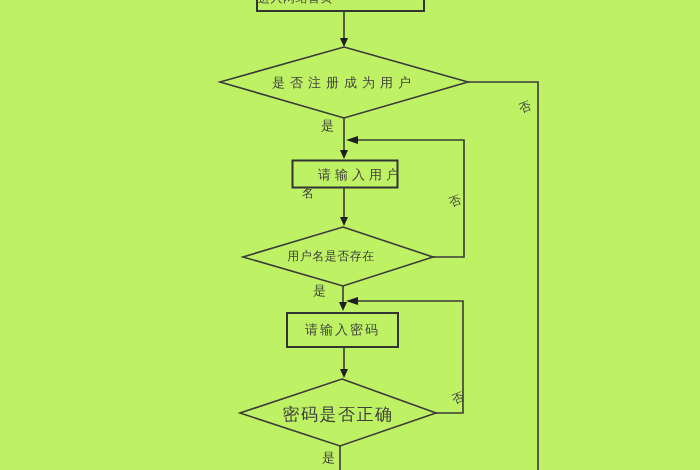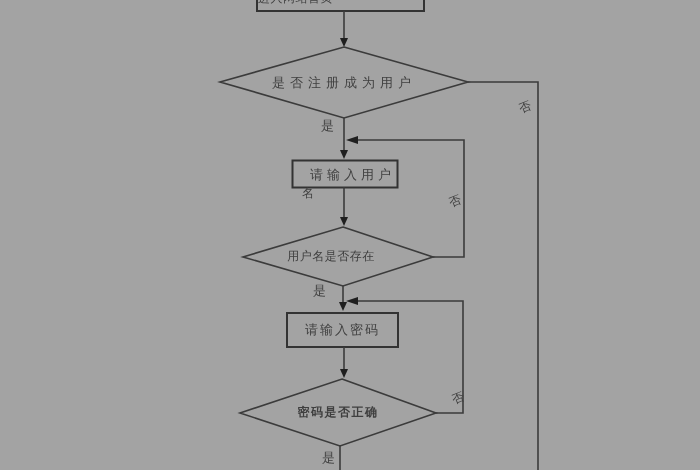--- a/index.html
+++ b/index.html
@@ -1,21 +1,21 @@
 <!DOCTYPE html>
 <html><head>
 <meta charset="utf-8">
 <style>
   html, body { margin: 0; padding: 0; background: #ffffff; }
   .stage {
     position: relative;
     width: 700px;
     height: 470px;
     overflow: hidden;
-    background: #a3a3a3;
+    background: #bef264;
     font-family: "Liberation Serif", "DejaVu Serif", serif;
   }
   .stage svg { position: absolute; left: 0; top: 0; }
   .shape { fill: none; stroke: #3b3b3b; stroke-width: 1.6; }
   .box   { fill: none; stroke: #333333; stroke-width: 2; }
   .ah    { fill: #1f1f1f; stroke: none; }
   .lbl {
     position: absolute;
     color: #3f3f3f;
     line-height: 1;
@@ -70,31 +70,31 @@
   </svg>
 
   <div class="lbl" style="left:258px; top:-8px; font-size:12px; letter-spacing:0.5px;">进入网站首页</div>
 
   <div class="lbl ctr" style="left:220px; top:76px; width:248px; font-size:13px; letter-spacing:5px;">是否注册成为用户</div>
 
   <div class="lbl" style="left:321px; top:119px; font-size:13px;">是</div>
 
   <div class="lbl tilt" style="left:519px; top:101px; font-size:12px;">否</div>
 
-  <div class="lbl ctr" style="left:300px; top:168px; width:105px; font-size:13px; letter-spacing:4px;">请输入用户</div>
+  <div class="lbl ctr" style="left:308px; top:168px; width:105px; font-size:13px; letter-spacing:4px;">请输入用户</div>
 
   <div class="lbl" style="left:302px; top:187px; font-size:12px;">名</div>
 
   <div class="lbl tilt" style="left:449px; top:195px; font-size:12px;">否</div>
 
   <div class="lbl ctr" style="left:236px; top:250px; width:190px; font-size:12px; letter-spacing:0.5px;">用户名是否存在</div>
 
   <div class="lbl" style="left:313px; top:284px; font-size:13px;">是</div>
 
   <div class="lbl ctr" style="left:287px; top:323px; width:111px; font-size:13px; letter-spacing:2px;">请输入密码</div>
 
   <div class="lbl tilt" style="left:452px; top:392px; font-size:12px;">否</div>
 
-  <div class="lbl ctr" style="left:240px; top:406px; width:196px; font-size:12px; letter-spacing:1.5px;font-weight:bold;">密码是否正确</div>
+  <div class="lbl ctr" style="left:240px; top:406px; width:196px; font-size:17px; letter-spacing:1.5px;">密码是否正确</div>
 
   <div class="lbl" style="left:322px; top:451px; font-size:13px;">是</div>
 
 </div>
 
 </body></html>

